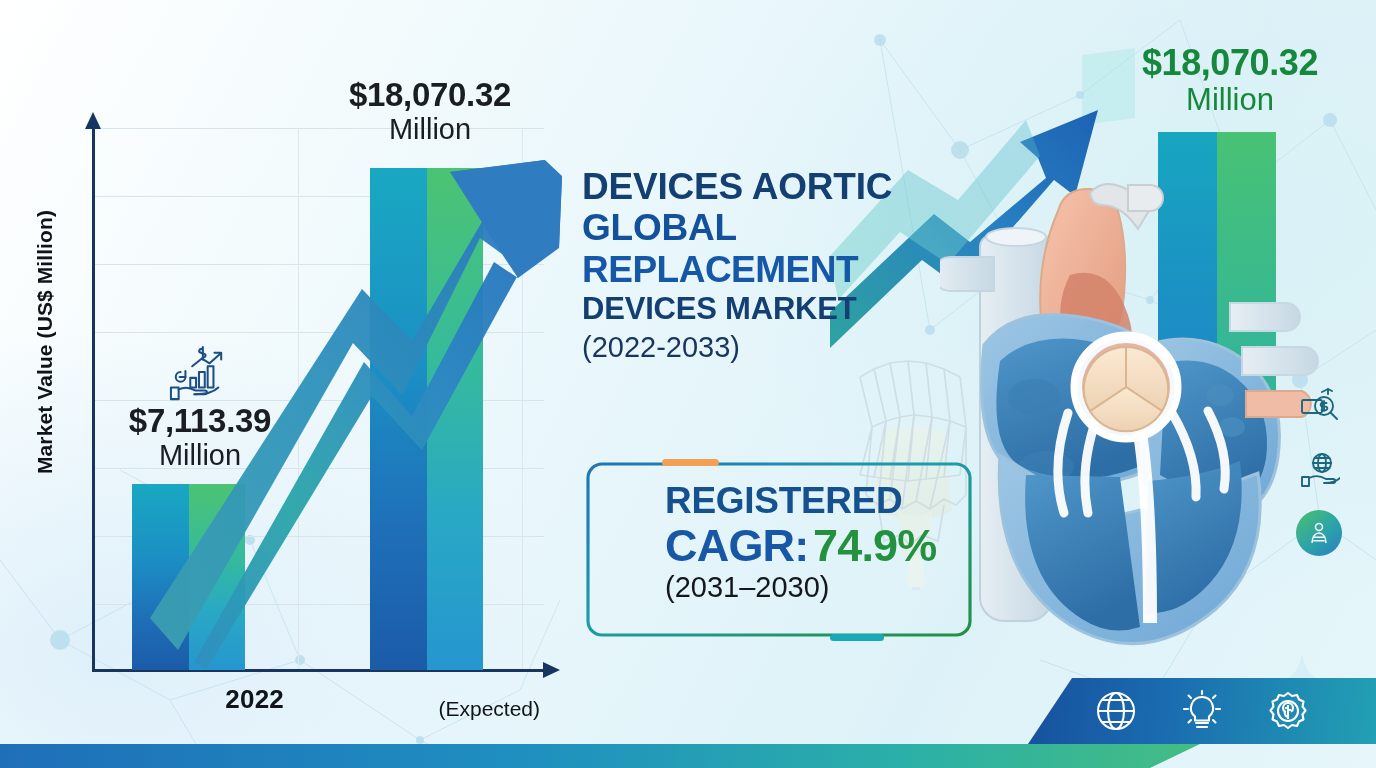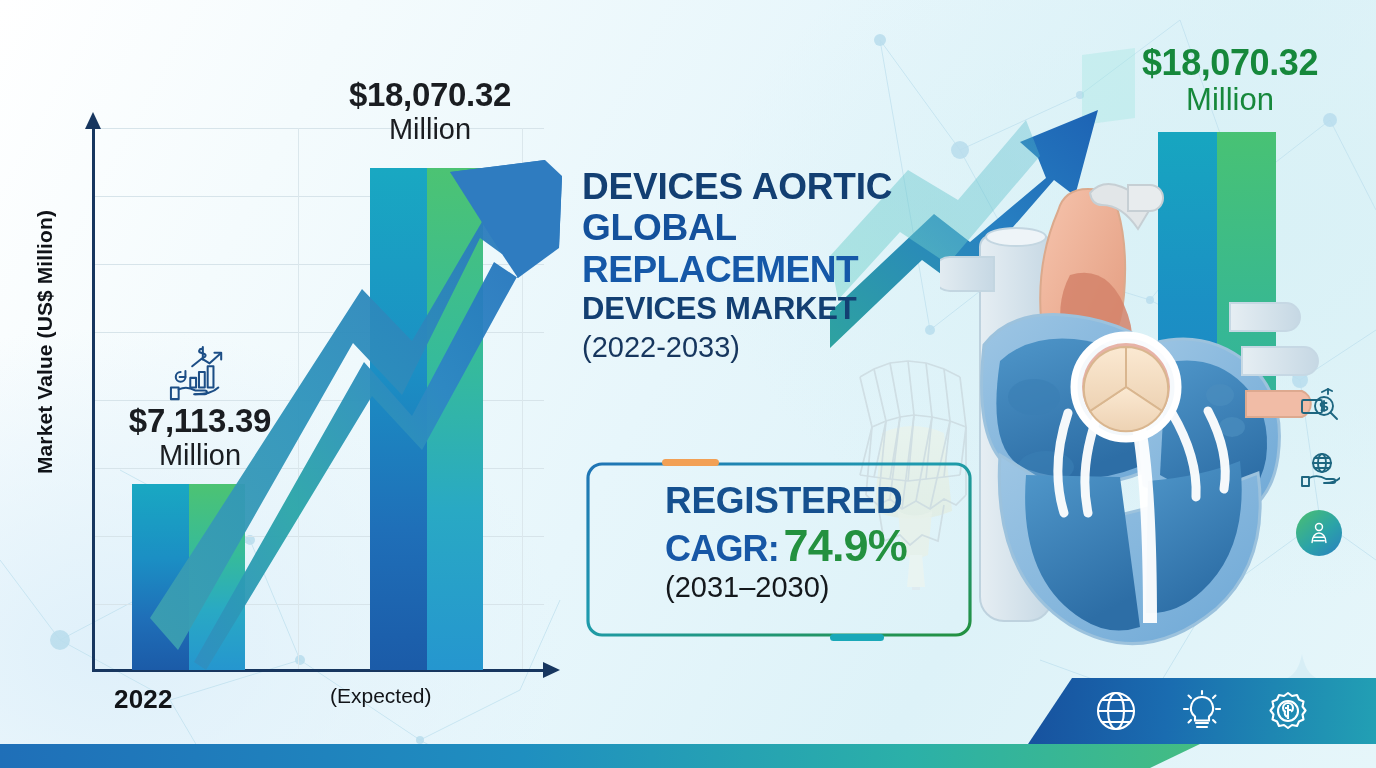--- a/index.html
+++ b/index.html
@@ -46,23 +46,23 @@
   .barwrap{position:absolute;left:92px;top:128px;width:452px;height:542px;}
   #bar2022{left:40px;width:113px;height:186px;}
   #bar2030{left:278px;width:113px;height:502px;}
 
   .valtag{position:absolute;text-align:center;color:#1a1d21;line-height:1.02;}
   .valtag .amt{font-size:33px;font-weight:bold;letter-spacing:-.3px;display:block;}
   .valtag .unit{font-size:29px;font-weight:normal;display:block;margin-top:3px;}
   #tag2022{left:105px;top:404px;width:190px;}
   #tag2030{left:300px;top:78px;width:260px;}
 
-  .xtick{position:absolute;text-align:left;color:#111418;}
+  .xtick{position:absolute;text-align:right;color:#111418;}
   .xtick .yr{font-size:26px;font-weight:bold;display:block;letter-spacing:.2px;}
-  .xtick .sub{font-size:21px;display:block;margin-top:0;}
+  .xtick .sub{font-size:21px;display:block;margin-top:13px;}
   #x2022{left:114px;top:684px;width:170px;}
   #x2030{left:330px;top:684px;width:210px;}
 
   .moneyicon{position:absolute;left:167px;top:345px;width:62px;height:58px;}
 
   
   .growth{position:absolute;left:150px;top:150px;width:430px;height:520px;}
   .growth2{position:absolute;left:830px;top:60px;width:320px;height:290px;}
 
   
@@ -72,21 +72,21 @@
   .title .l3{font-size:37px;font-weight:bold;letter-spacing:-.5px;line-height:1.12;color:#1558a8;}
   .title .l4{font-size:31px;font-weight:bold;letter-spacing:-.2px;line-height:1.2;color:#133f72;}
   .title .yrs{font-size:29px;font-weight:normal;color:#16365e;line-height:1.25;margin-top:1px;}
 
   
   .cagr{position:absolute;left:586px;top:462px;width:386px;height:175px;}
   .cagr .frame{position:absolute;inset:0;border-radius:14px;}
   .cagr .inner{position:absolute;left:34px;top:20px;right:14px;margin-left:45px;}
   .cagr .reg{font-size:37px;font-weight:bold;color:#15508f;letter-spacing:-.3px;line-height:1.0;}
   .cagr .line2{margin-top:4px;line-height:1.0;white-space:nowrap;}
-  .cagr .cg{font-size:36px;font-weight:bold;color:#1757a6;letter-spacing:-.8px;text-align:center;}
+  .cagr .cg{font-size:45px;font-weight:bold;color:#1757a6;letter-spacing:-.8px;text-align:center;}
   .cagr .pct{font-size:45px;font-weight:bold;color:#23913f;letter-spacing:-.8px;}
   .cagr .per{font-size:29px;color:#14181c;margin-top:5px;line-height:1.0;}
   .acc{position:absolute;height:7px;border-radius:4px;}
   #acc-orange{left:76px;top:-3.5px;width:57px;background:#f2a055;}
   #acc-teal{left:244px;bottom:-3.5px;width:54px;background:#19a8b8;}
 
   
   .heart{position:absolute;left:940px;top:175px;width:380px;height:490px;}
   .stent{position:absolute;left:840px;top:355px;width:150px;height:235px;opacity:.5;}
 

